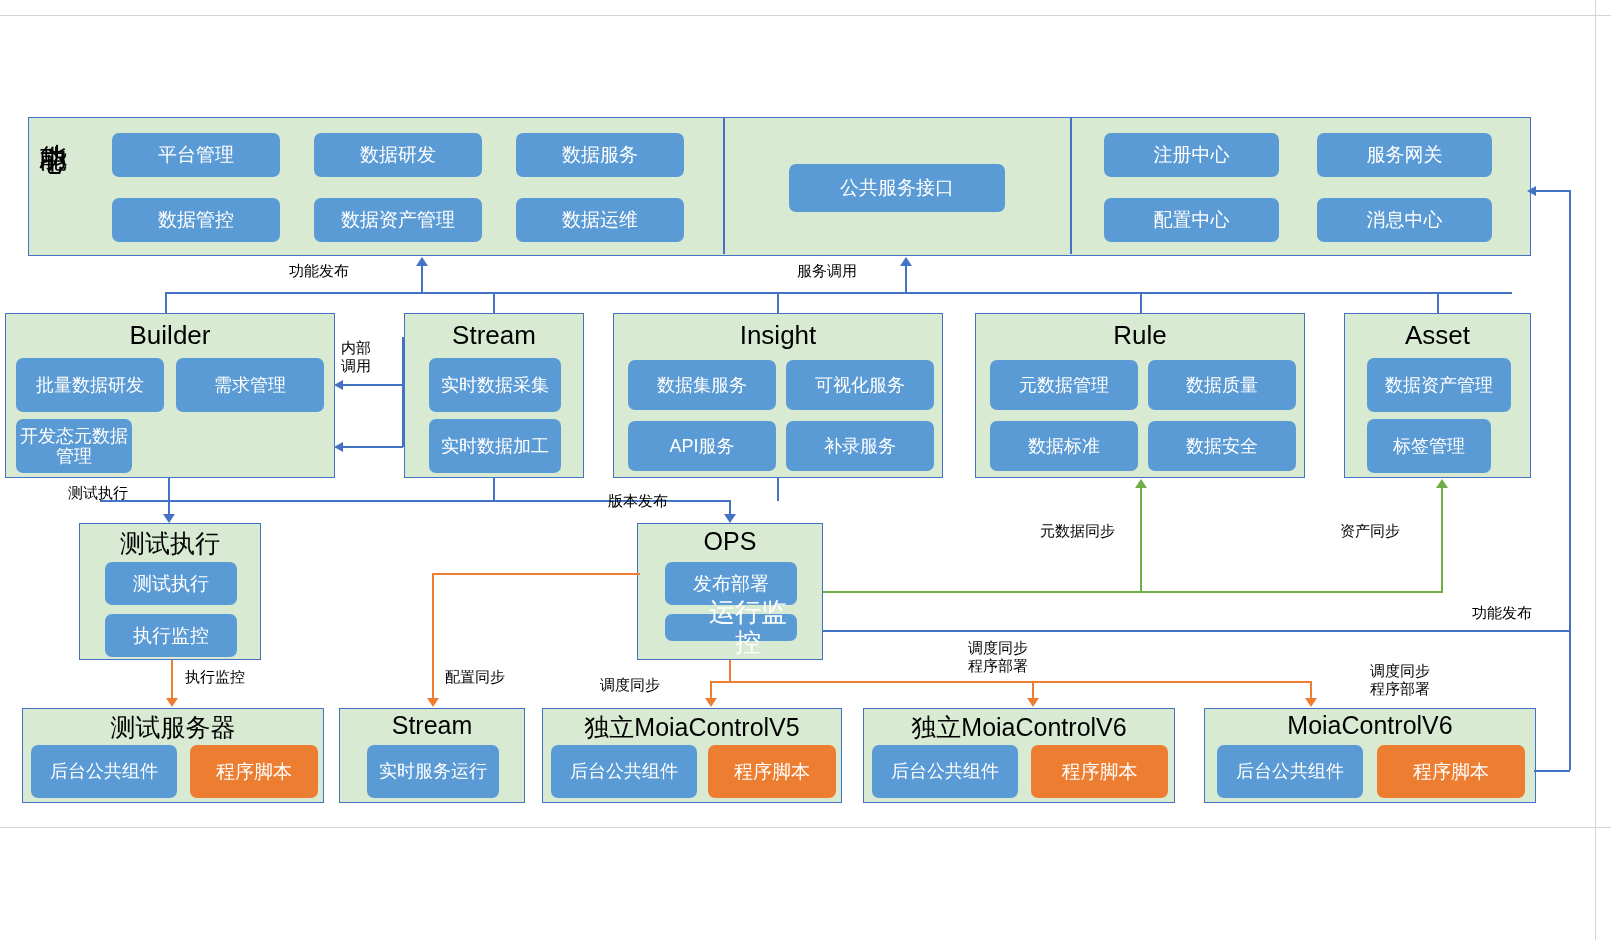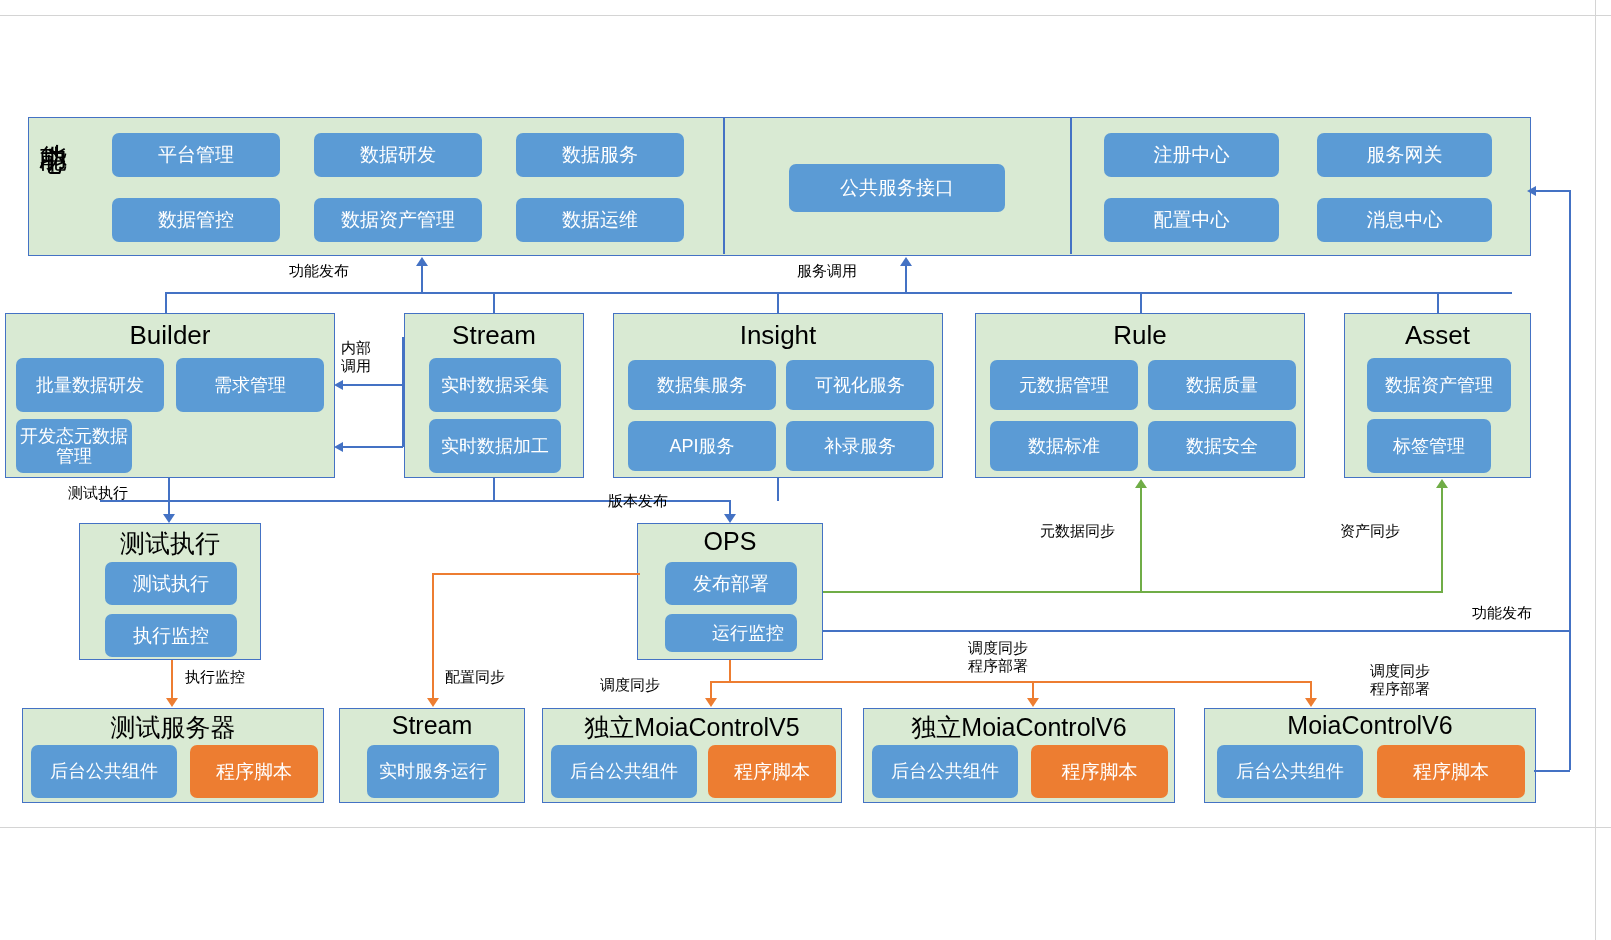--- a/index.html
+++ b/index.html
@@ -105,21 +105,21 @@
 
   <div class="panel" style="left:79px;top:523px;width:182px;height:137px;">
     <div class="panel-title" style="top:3px;font-size:25px;">测试执行</div>
     <div class="chip" style="left:25px;top:38px;width:132px;height:43px;font-size:19px;">测试执行</div>
     <div class="chip" style="left:25px;top:90px;width:132px;height:43px;font-size:19px;">执行监控</div>
   </div>
 
   <div class="panel" style="left:637px;top:523px;width:186px;height:137px;">
     <div class="panel-title" style="top:3px;font-size:25px;">OPS</div>
     <div class="chip" style="left:27px;top:38px;width:132px;height:43px;font-size:19px;">发布部署</div>
-    <div class="chip" style="left:27px;top:90px;width:132px;height:38px;font-size:18px;padding-left:34px;">运行监控</div>
+    <div class="chip" style="left:27px;top:90px;width:132px;height:27px;font-size:26px;padding-left:34px;">运行监控</div>
   </div>
 
   <div class="panel" style="left:22px;top:708px;width:302px;height:95px;">
     <div class="panel-title" style="top:2px;font-size:25px;">测试服务器</div>
     <div class="chip" style="left:8px;top:36px;width:146px;height:53px;font-size:18px;">后台公共组件</div>
     <div class="chip orange" style="left:167px;top:36px;width:128px;height:53px;font-size:19px;">程序脚本</div>
   </div>
 
   <div class="panel" style="left:339px;top:708px;width:186px;height:95px;">
     <div class="panel-title" style="top:2px;font-size:25px;">Stream</div>

